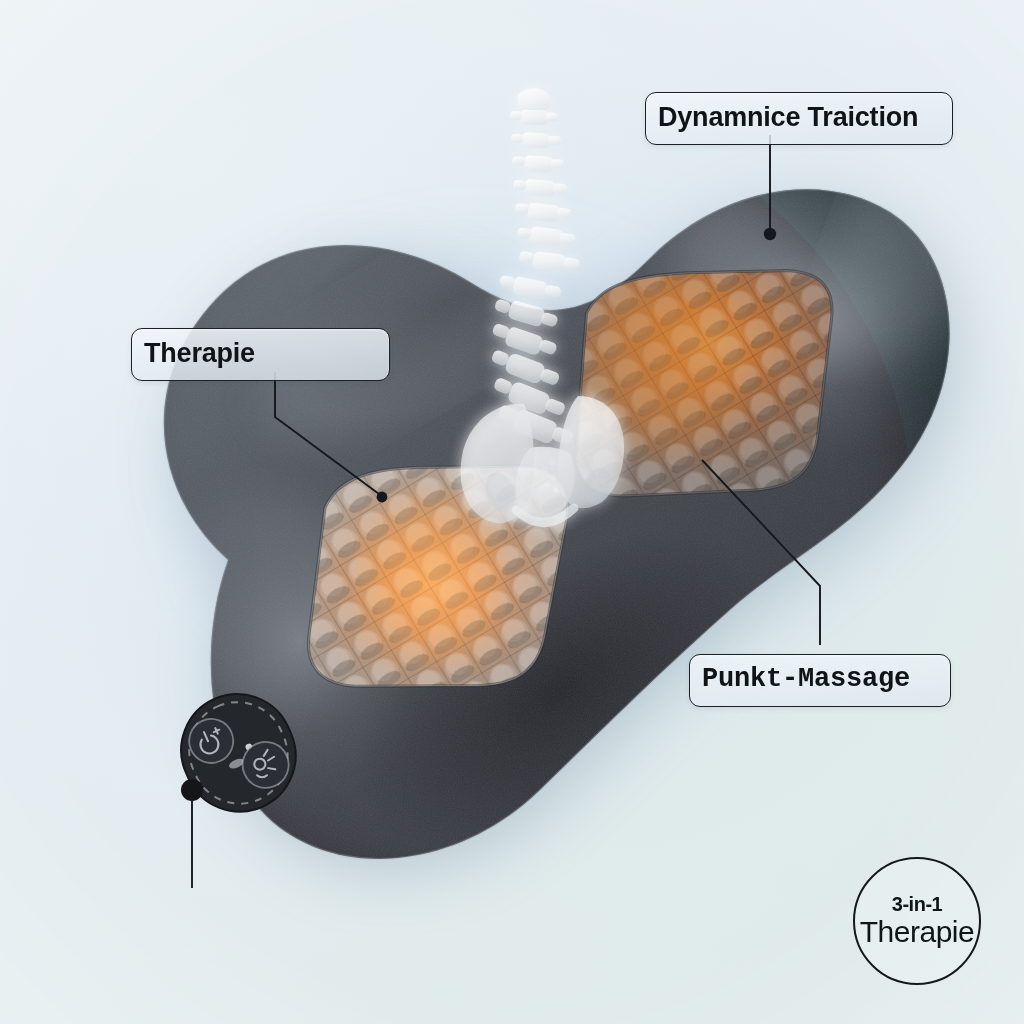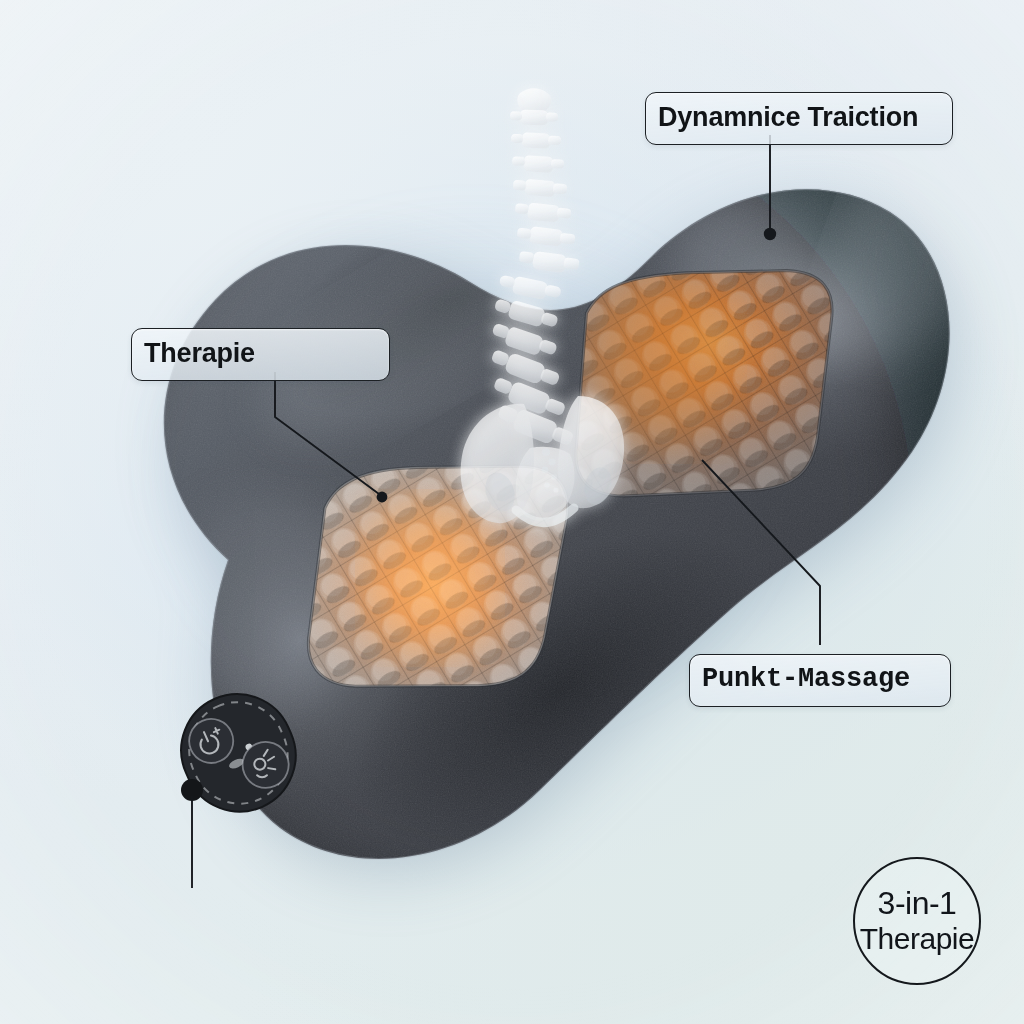--- a/index.html
+++ b/index.html
@@ -46,21 +46,21 @@
     width:124px;height:124px;
     border:2.6px solid #14181c;
     border-radius:50%;
     background:rgba(235,243,245,.45);
     display:flex;flex-direction:column;
     align-items:center;justify-content:center;
     line-height:1.12;
     color:#11151a;
     text-align:center;
   }
-  .badge .b1{font-size:32px;font-weight:400;letter-spacing:-.5px;}
+  .badge .b1{font-size:20px;font-weight:700;letter-spacing:-.5px;}
   .badge .b2{font-size:30px;font-weight:400;letter-spacing:-.5px;}
 </style>
 </head>
 <body>
 
 <div id="stage">
 
   <div class="bg"></div>
   <div class="bg-soft"></div>
 

